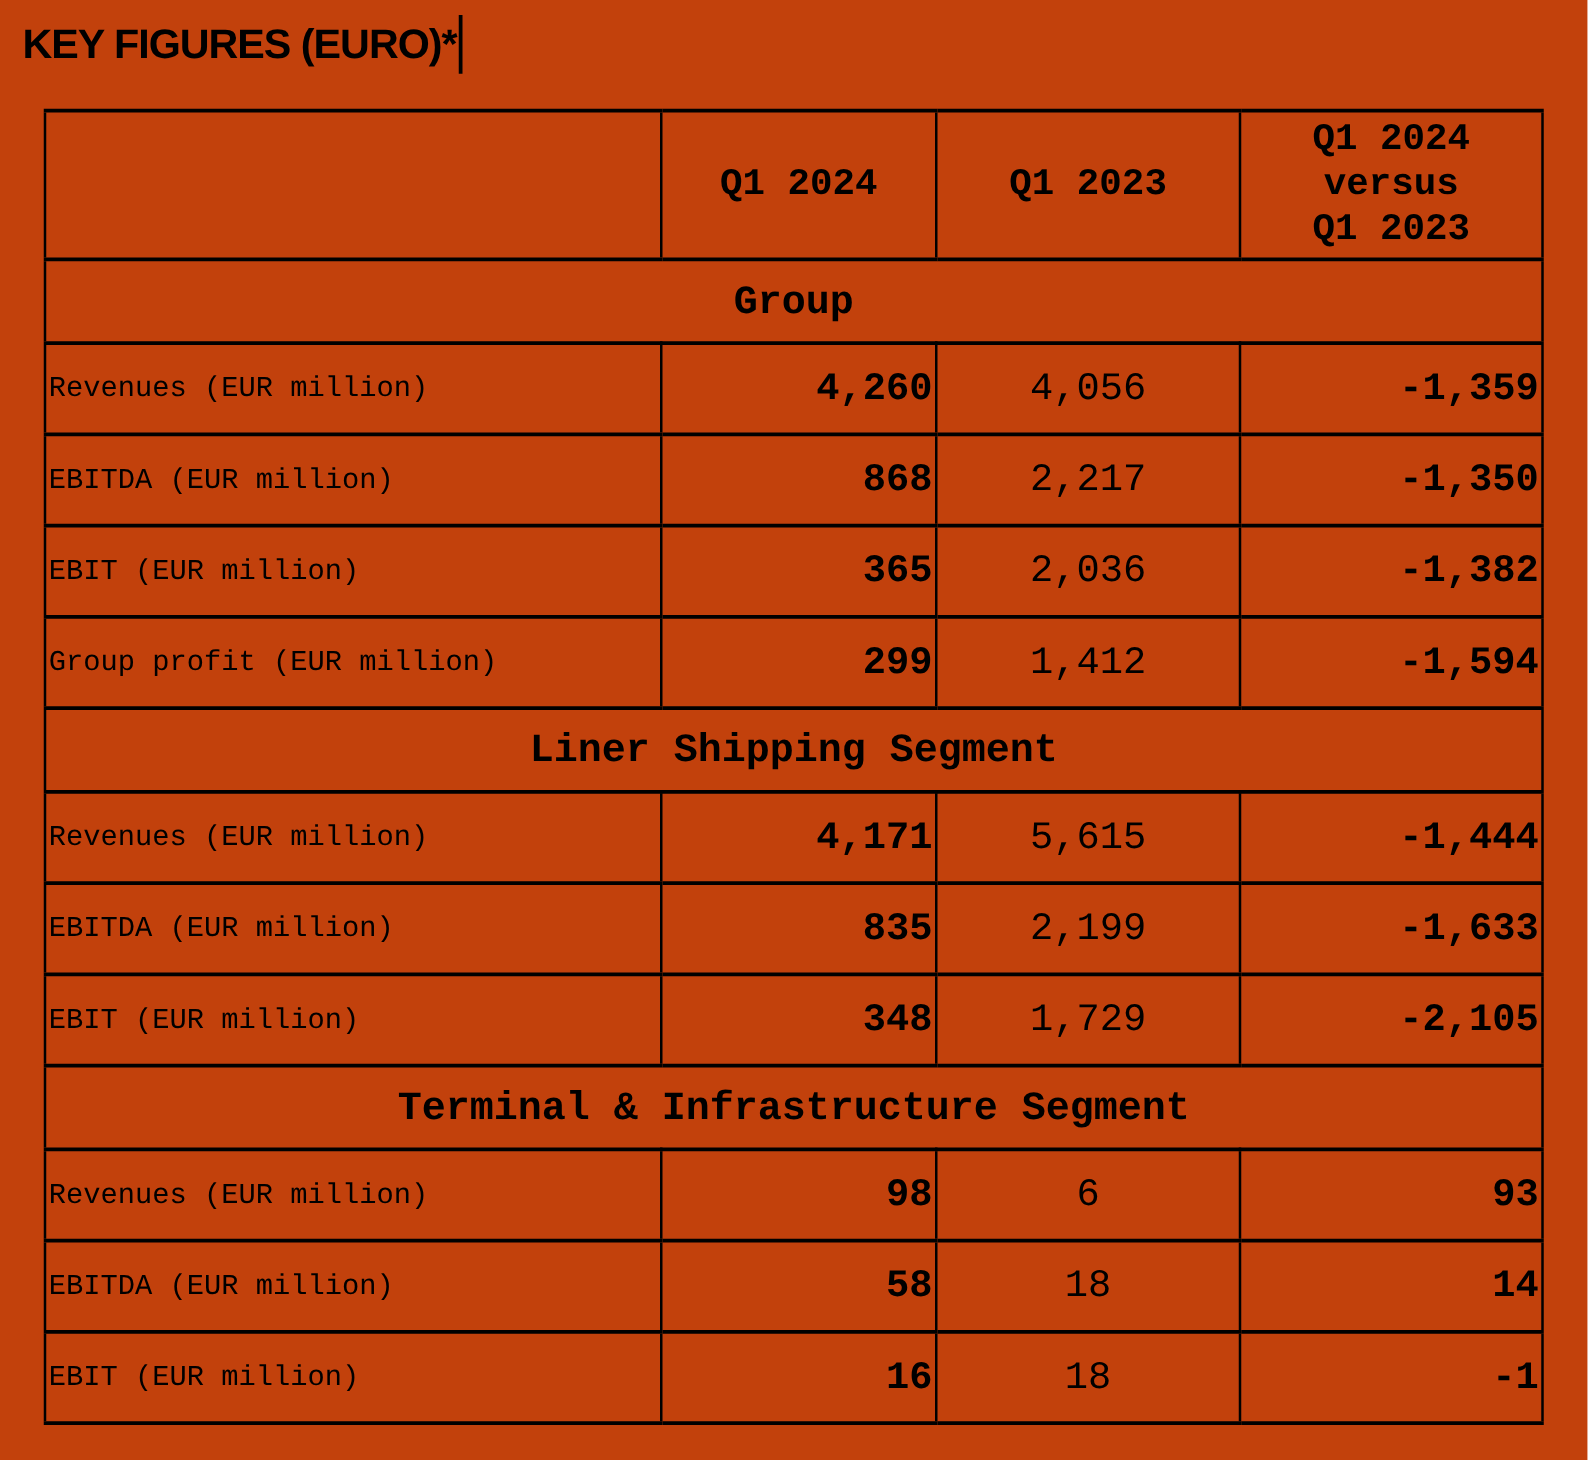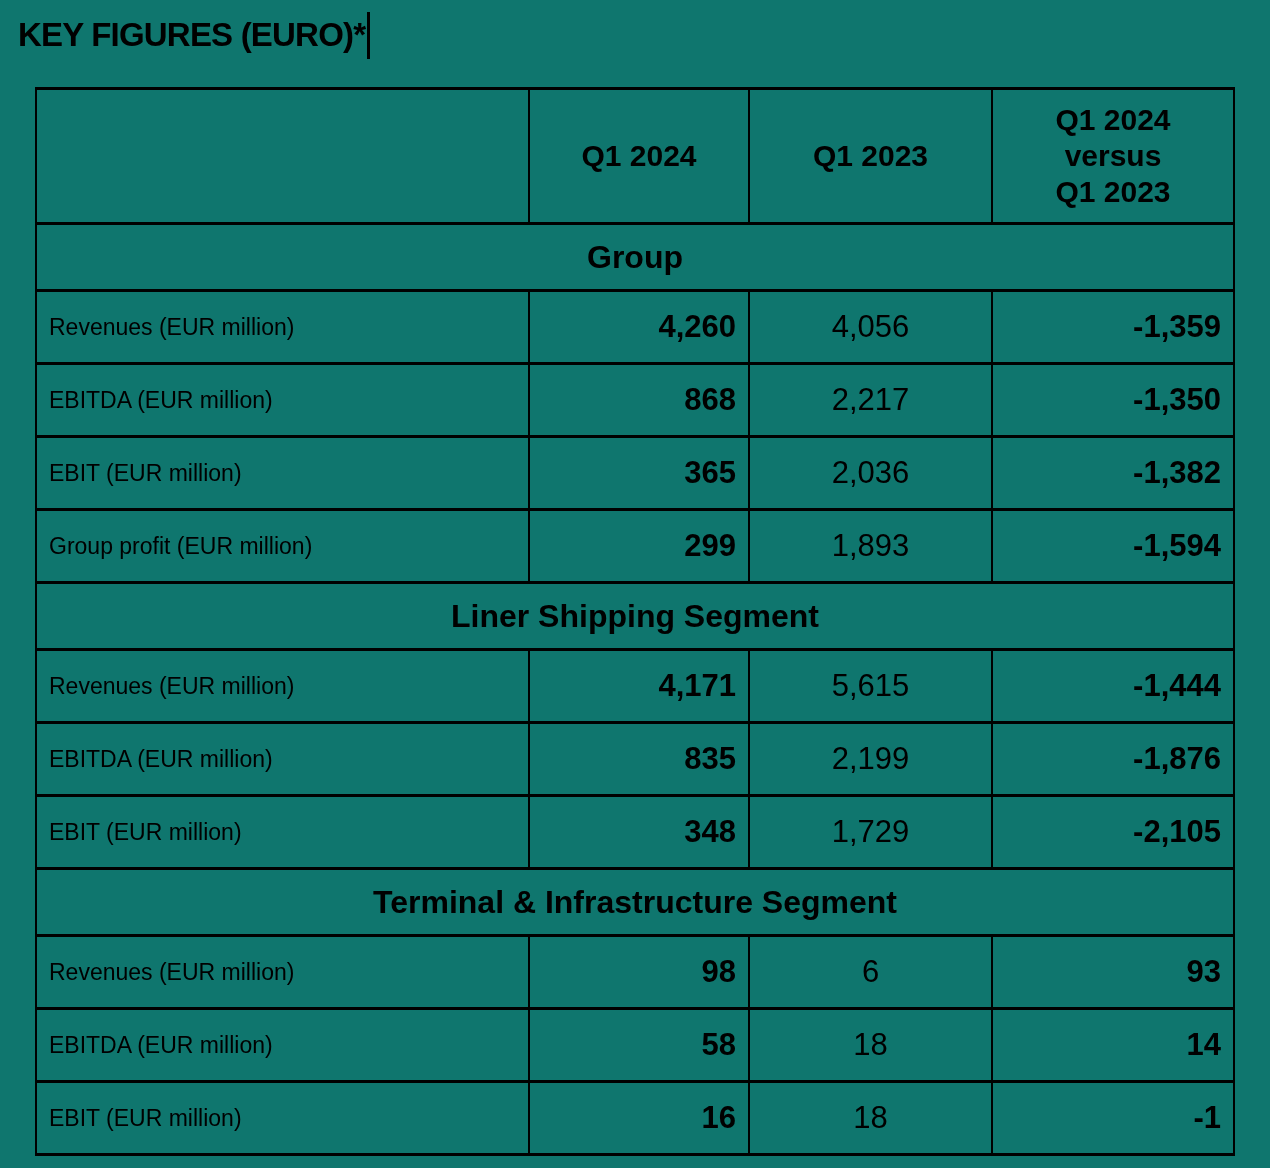--- a/index.html
+++ b/index.html
@@ -10,21 +10,21 @@
     width: 1270px;
     height: 1168px;
     font-family: "Liberation Sans", sans-serif;
     color: #000000;
     overflow: hidden;
   }
   .page {
     position: relative;
     width: 1270px;
     height: 1168px;
-    background: #0f766e;
+    background: #c2410c;
   }
   .title-line {
     position: absolute;
     left: 18px;
     top: 10px;
     display: flex;
     align-items: center;
     height: 50px;
   }
   .doc-title {
@@ -45,23 +45,24 @@
     left: 35px;
     top: 87px;
     width: 1198px;
     border-collapse: collapse;
     table-layout: fixed;
   }
   table.key-figures td, table.key-figures th {
     border: 2px solid #000000;
     border-top-width: 3px;
     border-bottom-width: 3px;
-    padding: 12px;
+    padding: 2px;
     vertical-align: middle;
     overflow: hidden;
+    font-family: Liberation Mono, monospace;
   }
   tr.header-row { height: 119px; }
   tr.section-row { height: 67px; }
   tr.data-row { height: 73px; }
   th.col-header {
     font-size: 30px;
     font-weight: bold;
     text-align: center;
     line-height: 36px;
   }
@@ -131,38 +132,38 @@
     </tr>
     <tr class="data-row">
       <td class="row-label">EBIT (EUR million)</td>
       <td class="val bold">365</td>
       <td class="val">2,036</td>
       <td class="val bold">-1,382</td>
     </tr>
     <tr class="data-row">
       <td class="row-label">Group profit (EUR million)</td>
       <td class="val bold">299</td>
-      <td class="val">1,893</td>
+      <td class="val">1,412</td>
       <td class="val bold">-1,594</td>
     </tr>
 
     <tr class="section-row">
       <td class="section-title" colspan="4">Liner Shipping Segment</td>
     </tr>
     <tr class="data-row">
       <td class="row-label">Revenues (EUR million)</td>
       <td class="val bold">4,171</td>
       <td class="val">5,615</td>
       <td class="val bold">-1,444</td>
     </tr>
     <tr class="data-row">
       <td class="row-label">EBITDA (EUR million)</td>
       <td class="val bold">835</td>
       <td class="val">2,199</td>
-      <td class="val bold">-1,876</td>
+      <td class="val bold">-1,633</td>
     </tr>
     <tr class="data-row">
       <td class="row-label">EBIT (EUR million)</td>
       <td class="val bold">348</td>
       <td class="val">1,729</td>
       <td class="val bold">-2,105</td>
     </tr>
 
     <tr class="section-row">
       <td class="section-title" colspan="4">Terminal &amp; Infrastructure Segment</td>

